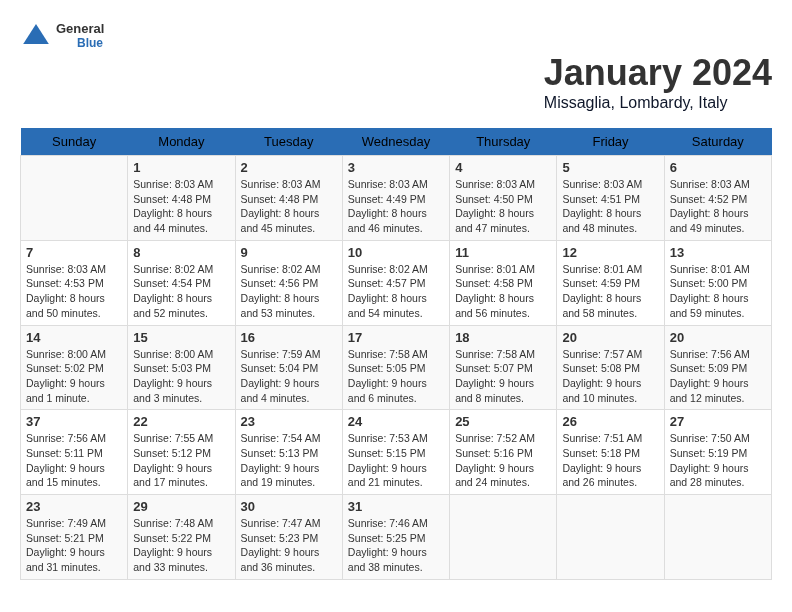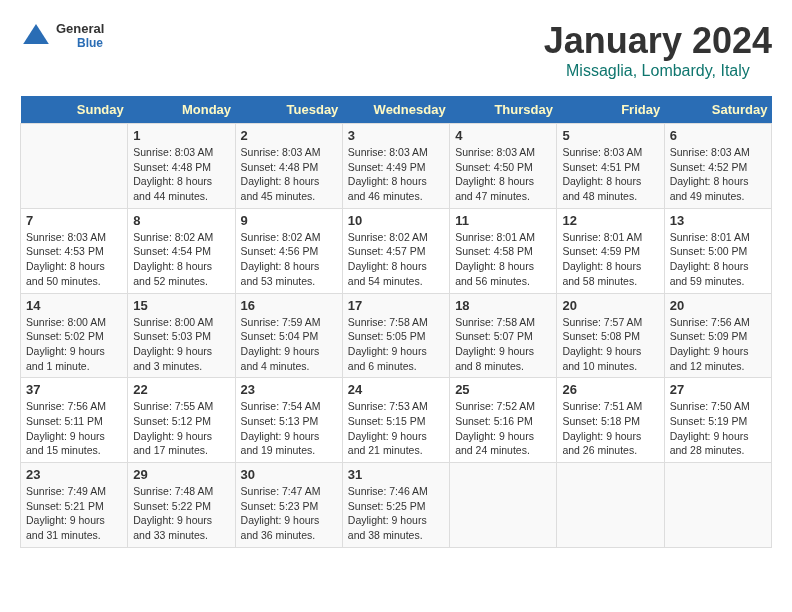--- a/index.html
+++ b/index.html
@@ -35,43 +35,44 @@
       font-weight: bold;
       color: #2a6db5;
       margin-left: 21px;
     }
     .logo-icon {
       width: 32px;
       height: 32px;
       margin-right: 4px;
     }
     .title-area {
-      text-align: center;
+      text-align: left;
+      margin-top: 32px;
     }
     .month-title {
       font-size: 36px;
       font-weight: bold;
       color: #333;
     }
     .location-title {
       font-size: 16px;
-      color: #0f766e;
+      color: #0f172a;
     }
     .calendar {
       width: 100%;
       border-collapse: collapse;
       font-size: 11px;
     }
     .calendar thead th {
       background-color: #2a6db5;
-      color: #fef9c3;
+      color: #000000;
       padding: 6px 4px;
-      text-align: right;
+      text-align: center;
       font-size: 13px;
-      font-weight: bold;
+      font-weight: normal;
     }
     .calendar tbody td {
       border: 1px solid #ddd;
       vertical-align: top;
       padding: 4px 5px;
       width: calc(100% / 7);
       min-height: 80px;
       color: #333;
     }
     .calendar tbody tr:nth-child(odd) td {

